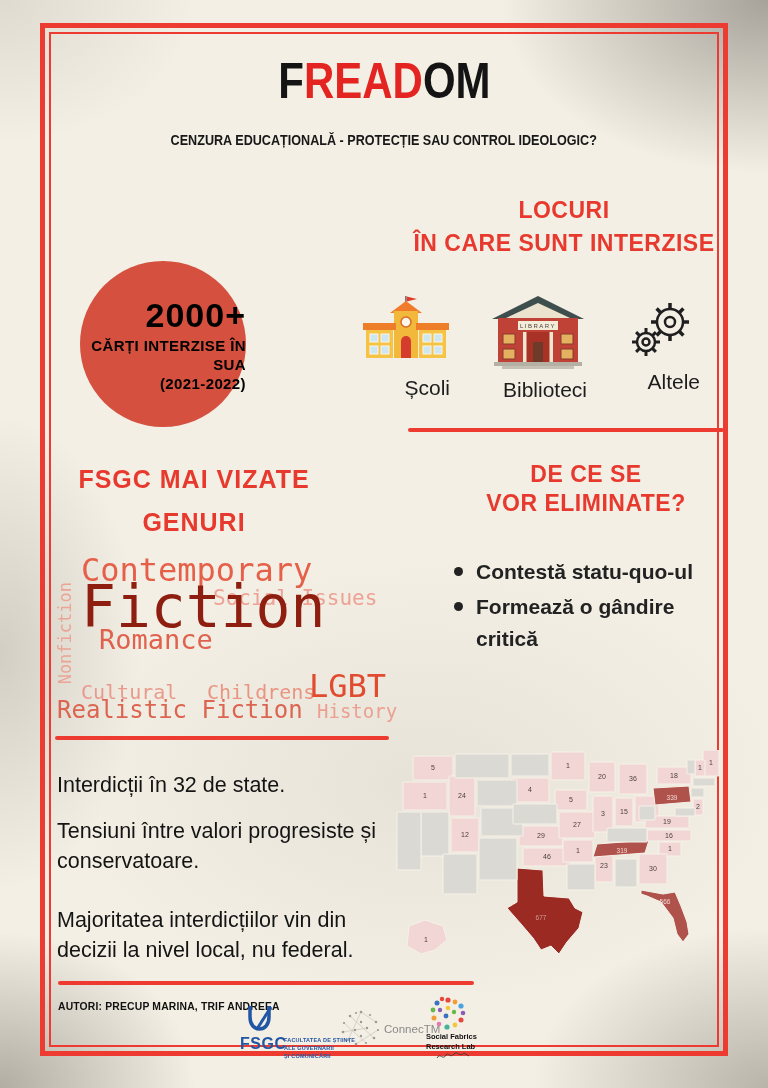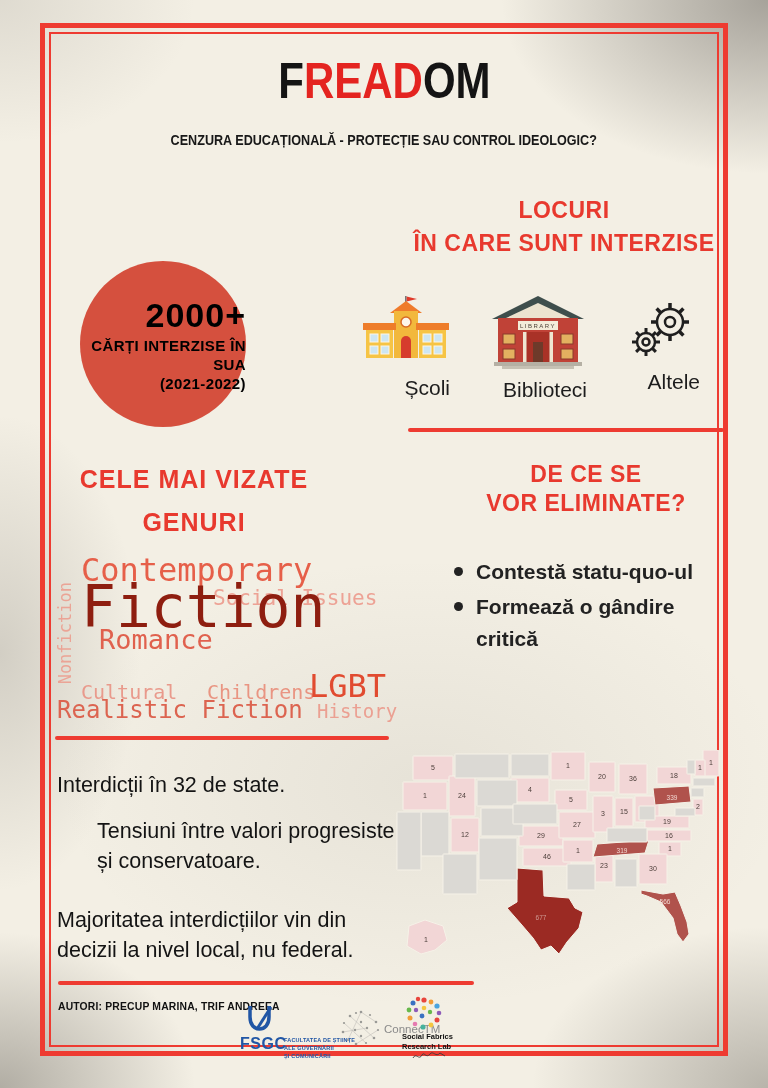--- a/index.html
+++ b/index.html
@@ -35,31 +35,31 @@
   .icon-label{display:block;margin-top:8px;font-size:21px;color:#1d1d1d;}
   .divider{height:4px;background:#ee3b31;border-radius:2px;}
   .cloud{left:55px;top:540px;width:346px;height:196px;font-family:"DejaVu Sans Mono",monospace;}
   .cw{position:absolute;line-height:1;white-space:nowrap;}
   .cw.vert{writing-mode:vertical-rl;transform:rotate(180deg);}
   .bullets{left:452px;top:556px;width:286px;list-style:none;margin:0;padding:0;}
   .bullets li{position:relative;padding-left:24px;font-size:21px;font-weight:bold;color:#222;line-height:1.55;margin-bottom:2px;}
   .bullets li::before{content:"";position:absolute;left:2px;top:11px;width:9px;height:9px;border-radius:50%;background:#222;}
   .facts{left:57px;top:770px;width:352px;font-size:21.5px;line-height:1.42;color:#141414;}
   .facts p{margin:0 0 15px 0;}
-  .facts p:nth-child(2){margin-bottom:28px;margin-left:40px;}
+  .facts p:nth-child(2){margin-bottom:28px;}
   .map-wrap{left:391px;top:750px;width:345px;height:240px;}
   .footer-line{left:58px;top:981px;width:416px;}
   .authors{left:58px;top:1000px;font-size:11.5px;font-weight:bold;color:#111;transform:scaleX(.9);transform-origin:left;white-space:nowrap;letter-spacing:.2px;}
   .fsgc{left:240px;top:1004px;width:130px;}
   .fsgc-abbr{position:absolute;left:0px;top:31px;font-size:16px;font-weight:bold;color:#2156a5;letter-spacing:.5px;}
   .fsgc-caption{position:absolute;left:44px;top:33px;font-size:5.5px;font-weight:bold;color:#2156a5;line-height:1.45;letter-spacing:.2px;}
   .fsgc-mono{position:absolute;left:6px;top:0;}
   .connectm{left:340px;top:1010px;width:110px;}
   .connectm-name{position:absolute;left:44px;top:13px;font-size:11.5px;color:#8a8a8a;}
-  .sfab{left:404px;top:996px;width:80px;}
+  .sfab{left:428px;top:996px;width:80px;}
   .sfab-text{position:absolute;left:-2px;top:36px;font-size:7.5px;font-weight:bold;color:#111;line-height:1.3;}
   .sfab-sig{position:absolute;left:8px;top:54px;}
 </style>
 </head>
 <body>
 
 <div class="poster">
 
   <div class="frame-outer"></div>
   <div class="frame-inner"></div>
@@ -161,21 +161,21 @@
             <line x1="26.4" y1="37.6" x2="29.9" y2="34.1"></line>
         </g>
       </g>
     </svg>
     <span class="icon-label">Altele</span>
   </div>
 
   <div class="abs divider" style="left:408px;top:428px;width:316px;"></div>
 
   <div class="abs red-heading gen-heading">
-    <div>CELE MAI VIZATE</div>
+    <div>FSGC MAI VIZATE</div>
     <div>GENURI</div>
   </div>
   <div class="abs cloud" id="word-cloud">
       <span class="cw" style="left: 26px; top: 14px; font-size: 32px; color: rgb(230, 95, 73);">Contemporary</span>
       <span class="cw" style="left: 158px; top: 48px; font-size: 21px; color: rgb(237, 162, 149);">Social Issues</span>
       <span class="cw" style="left: 26px; top: 38px; font-size: 58px; color: rgb(142, 30, 16);">Fiction</span>
       <span class="cw" style="left: 44px; top: 86px; font-size: 27px; color: rgb(224, 97, 78);">Romance</span>
       <span class="cw" style="left: 26px; top: 142px; font-size: 20px; color: rgb(233, 154, 140);">Cultural</span>
       <span class="cw" style="left: 152px; top: 142px; font-size: 20px; color: rgb(233, 149, 130);">Childrens</span>
       <span class="cw" style="left: 254px; top: 130px; font-size: 32px; color: rgb(225, 75, 48);">LGBT</span>

